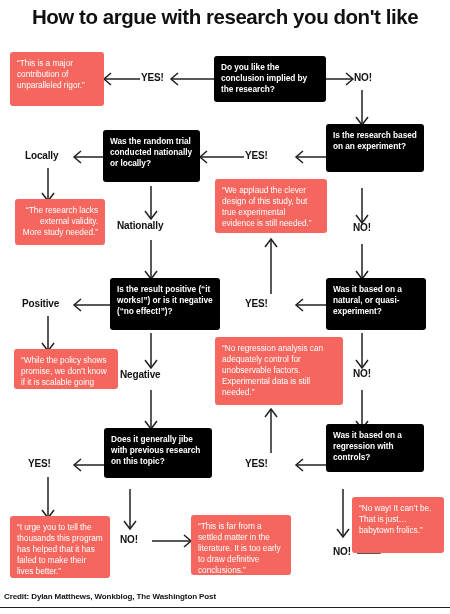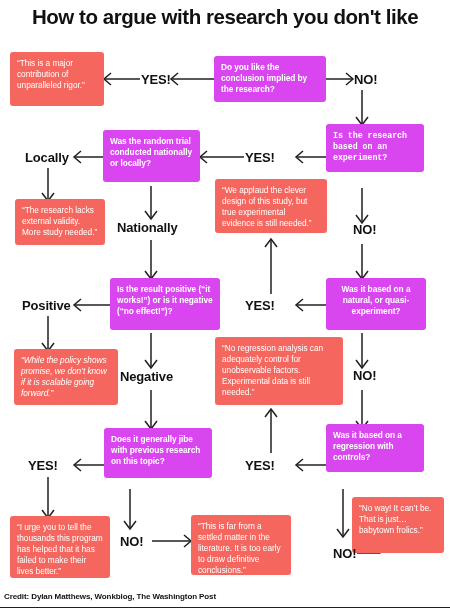--- a/index.html
+++ b/index.html
@@ -43,29 +43,29 @@
     box-sizing: border-box;
     border-radius: 3px;
     color: #ffffff;
     font-size: 8.3px;
     line-height: 1.33;
     font-weight: bold;
     padding: 6px 7px 12px 7px;
     letter-spacing: -0.05px;
   }
   .node.q {
-    background: #d946ef;
+    background: #000000;
   }
   .node.a {
     background: #f4665e;
     font-weight: normal;
   }
   .label {
     position: absolute;
-    font-size: 13px;
+    font-size: 10px;
     font-weight: bold;
     color: #111111;
     letter-spacing: -0.15px;
     white-space: nowrap;
   }
   svg.arrows {
     position: absolute;
     left: 0;
     top: 0;
     width: 450px;
@@ -189,33 +189,33 @@
     <path d="M337 529 L343 537 L349 529"></path>
 
     <path d="M357 553 L380 553 L380 538"></path>
     <path d="M374 545 L380 537 L386 545"></path>
   </svg>
 
   <div class="node q" style="left:214px; top:56px; width:112px; height:46px;">Do you like the conclusion implied by the research?</div>
 
   <div class="node a" style="left:10px; top:52px; width:94px; height:54px;">“This is a major contribution of unparalleled rigor.”</div>
 
-  <div class="node q" style="left:326px; top:124px; width:98px; height:48px;font-family:Liberation Mono, monospace;">Is the research based on an experiment?</div>
+  <div class="node q" style="left:326px; top:124px; width:98px; height:48px;">Is the research based on an experiment?</div>
 
   <div class="node q" style="left:103px; top:130px; width:97px; height:52px;">Was the random trial conducted nationally or locally?</div>
 
-  <div class="node a" style="left:15px; top:199px; width:90px; height:46px;">“The research lacks external validity. More study needed.”</div>
+  <div class="node a" style="left:15px; top:199px; width:90px; height:46px;text-align:right;">“The research lacks external validity. More study needed.”</div>
 
   <div class="node a" style="left:215px; top:179px; width:112px; height:54px;">“We applaud the clever design of this study, but true experimental evidence is still needed.”</div>
 
   <div class="node q" style="left:110px; top:278px; width:110px; height:52px;">Is the result positive (“it works!”) or is it negative (“no effect!”)?</div>
 
-  <div class="node q" style="left:326px; top:278px; width:100px; height:52px;text-align:center;">Was it based on a natural, or quasi-experiment?</div>
-
-  <div class="node a" style="left:14px; top:349px; width:104px; height:56px;font-style:italic;">“While the policy shows promise, we don’t know if it is scalable going forward.”</div>
+  <div class="node q" style="left:326px; top:278px; width:100px; height:52px;">Was it based on a natural, or quasi-experiment?</div>
+
+  <div class="node a" style="left:14px; top:349px; width:104px; height:40px;">“While the policy shows promise, we don’t know if it is scalable going forward.”</div>
 
   <div class="node a" style="left:215px; top:337px; width:128px; height:68px;">“No regression analysis can adequately control for unobservable factors. Experimental data is still needed.”</div>
 
   <div class="node q" style="left:104px; top:428px; width:108px; height:50px;">Does it generally jibe with previous research on this topic?</div>
 
   <div class="node q" style="left:326px; top:424px; width:98px; height:48px;">Was it based on a regression with controls?</div>
 
   <div class="node a" style="left:10px; top:516px; width:100px; height:62px;">“I urge you to tell the thousands this program has helped that it has failed to make their lives better.”</div>
 
   <div class="node a" style="left:191px; top:515px; width:100px; height:60px;">“This is far from a settled matter in the literature. It is too early to draw definitive conclusions.”</div>

